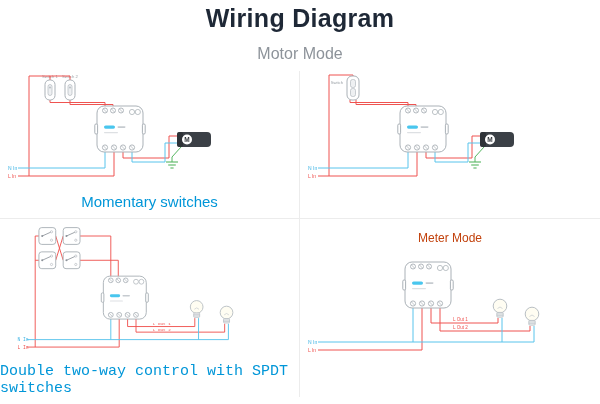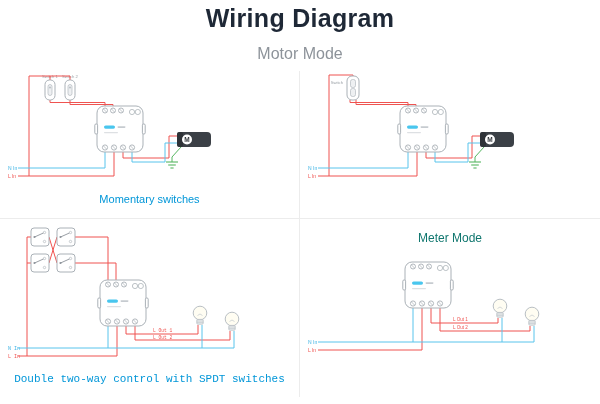--- a/index.html
+++ b/index.html
@@ -6,22 +6,22 @@
   html, body { width: 600px; height: 404px; }
   body { font-family: "Liberation Sans", sans-serif; background: #ffffff; overflow: hidden; }
   .page { width: 600px; height: 404px; }
   .title { text-align: center; font-size: 25px; font-weight: 700; color: #1e2836; padding-top: 4px; letter-spacing: .3px; }
   .section-label { text-align: center; font-size: 16px; color: #8d939a; margin-top: 12px; }
   .grid { display: grid; grid-template-columns: 300px 300px; grid-template-rows: 147px 179px; margin-top: 8px; }
   .cell { display: flex; flex-direction: column; align-items: center; overflow: hidden; }
   .cell-tl { border-right: 1px solid #ececec; }
   .cell-bl { border-right: 1px solid #ececec; border-top: 1px solid #ececec; font-family: Liberation Mono, monospace; }
   .cell-br { border-top: 1px solid #ececec; }
-  .caption { font-size: 11px; color: #0096d8; margin-top: 1px; cursor: pointer; }
-  .meter-label { font-size: 12px; color: #0f766e; margin-top: 12px; }
+  .caption { font-size: 15px; color: #0096d8; margin-top: 1px; cursor: pointer; }
+  .meter-label { font-size: 12px; color: #c2410c; margin-top: 12px; }
   svg.diagram { display: block; margin-top: 3px; }
   .outline { fill: #fff; stroke: #aab1b7; stroke-width: 1; }
   .term { fill: #fff; stroke: #aab1b7; stroke-width: .9; }
   .slot { stroke: #aab1b7; stroke-width: .7; }
   .mark { fill: none; stroke: #b6bcc1; stroke-width: .9; }
   .wire { fill: none; stroke-width: 1; stroke-linejoin: round; }
   .wire-red { stroke: #ef5350; }
   .wire-cyan { stroke: #58c4ec; }
   .wire-green { stroke: #56b661; }
   .lbl-n { font-size: 5px; fill: #3eb3e4; }

